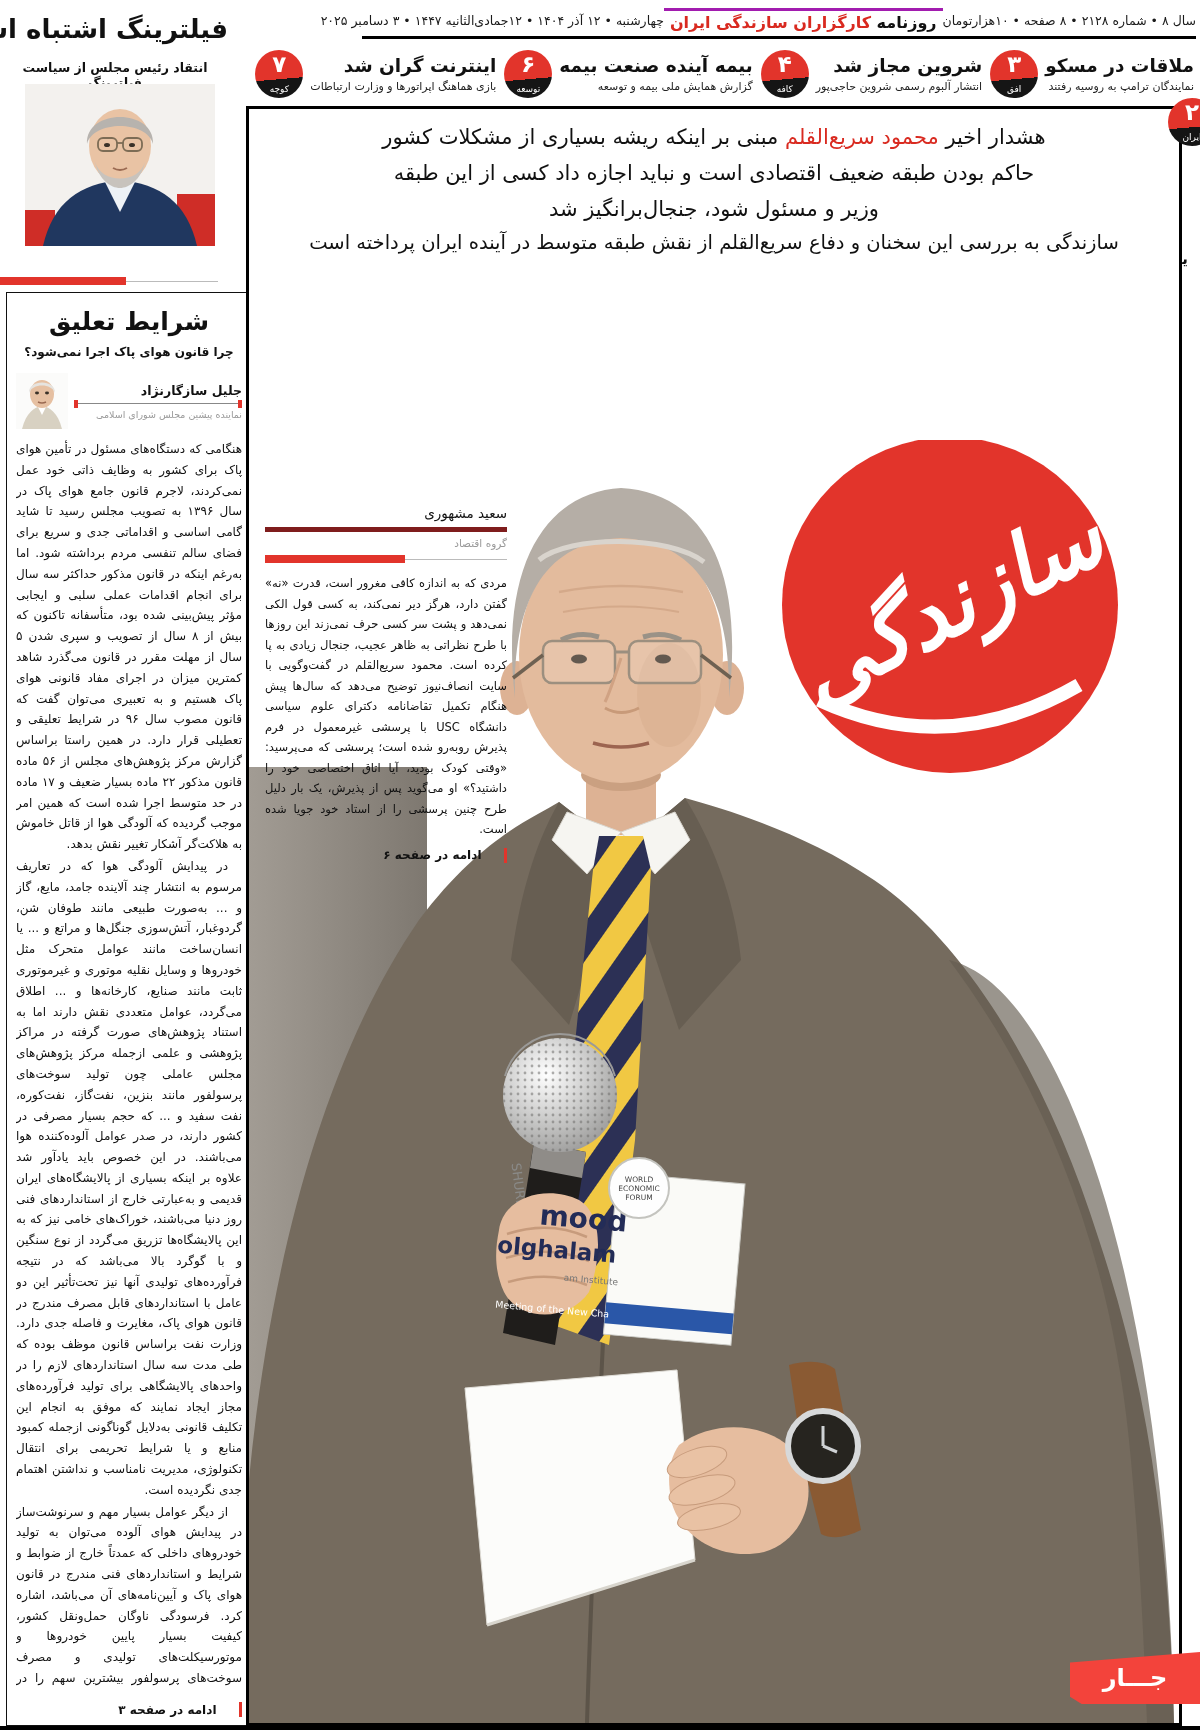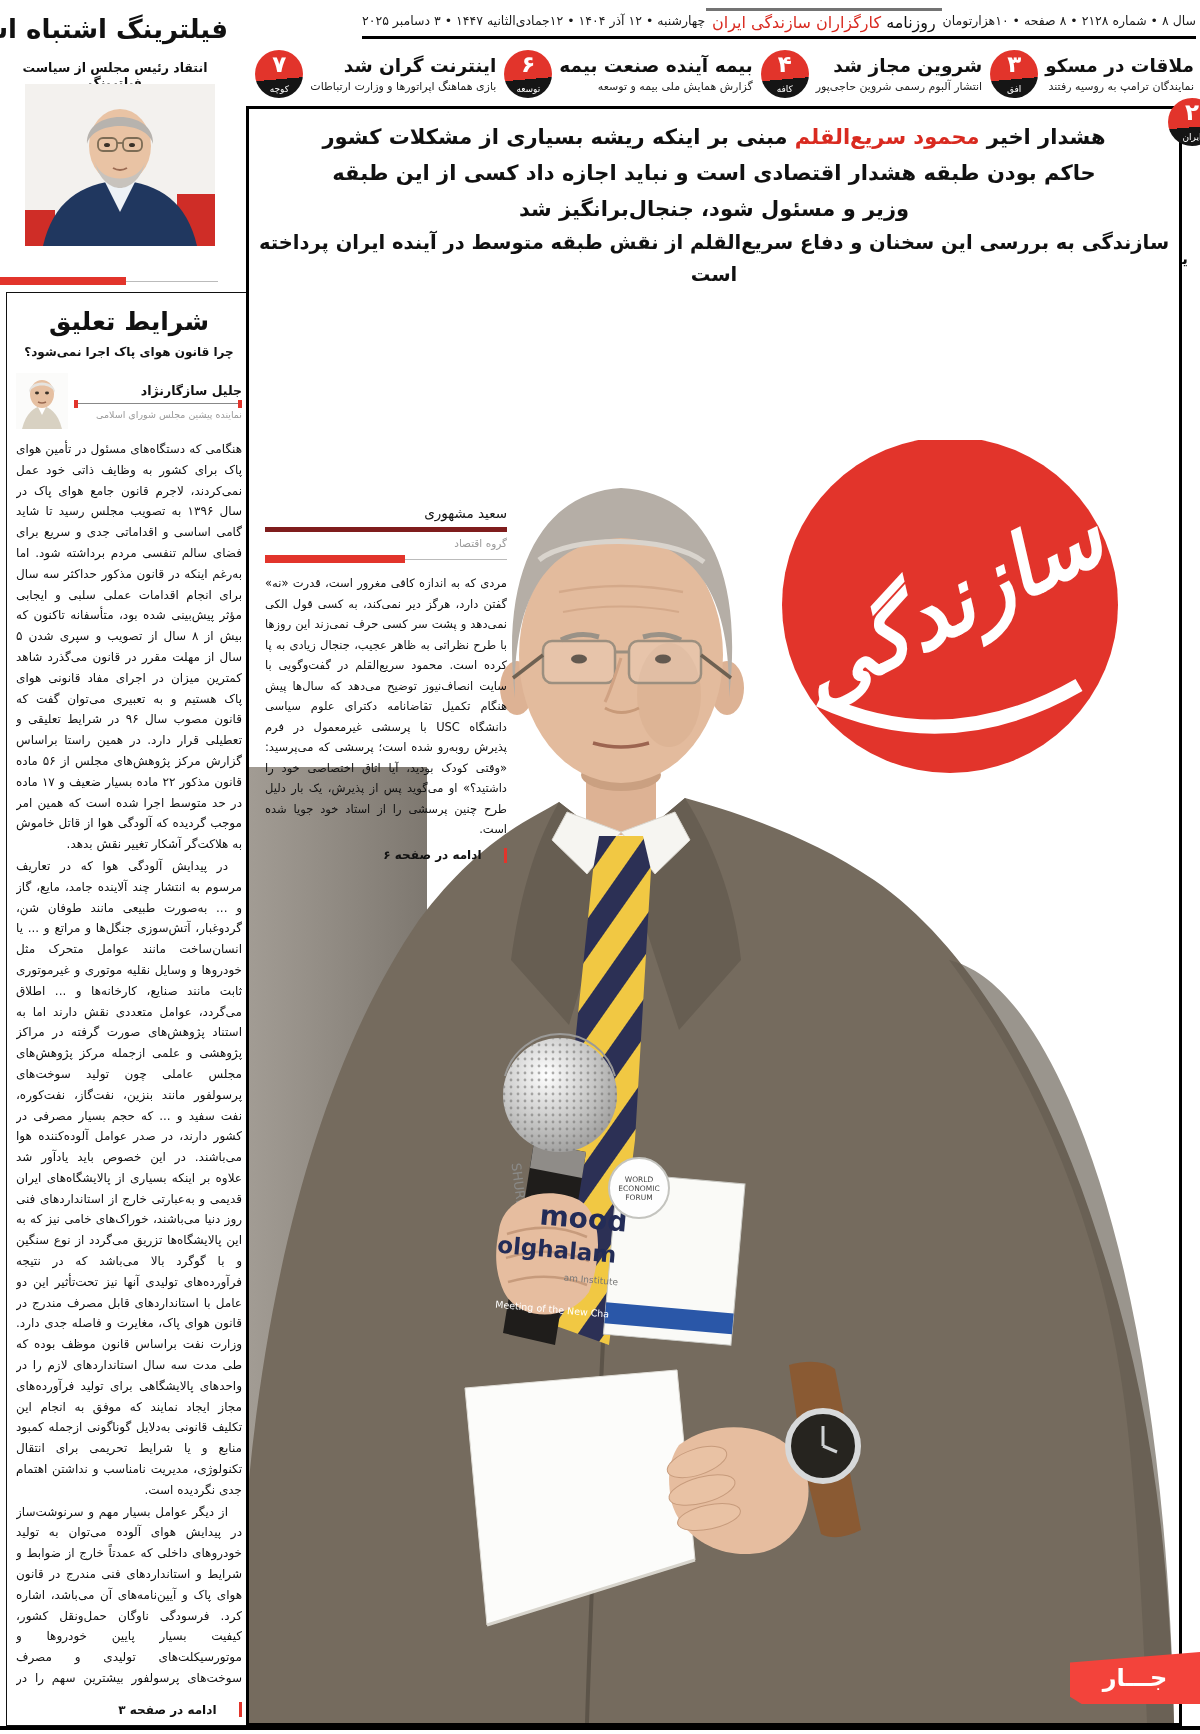--- a/index.html
+++ b/index.html
@@ -5,21 +5,21 @@
   * { margin:0; padding:0; box-sizing:border-box; }
   html,body { width:1200px; height:1734px; background:#fff; overflow:hidden;
     font-family:"DejaVu Sans", sans-serif; direction:rtl; color:#111; }
   .abs { position:absolute; }
   #page { position:relative; width:1200px; height:1734px; background:#fff; }
 
   
   #masthead { top:6px; left:362px; right:4px; height:28px; display:flex;
     justify-content:space-between; align-items:center; }
   .mast-issue { font-size:12.5px; color:#1a1a1a; white-space:nowrap; }
-  .mast-brand { font-size:16px; font-weight:normal; border-top:3px solid #737373;
+  .mast-brand { font-size:16px; font-weight:bold; border-top:3px solid #a21caf;
     padding:2px 6px 0 6px; white-space:nowrap; }
   .mast-brand .red { color:#d92a20; }
   .mast-date { font-size:12.5px; color:#1a1a1a; white-space:nowrap; }
   #mast-rule { top:36px; left:362px; right:4px; height:2.5px; background:#000; }
 
   
   #teasers { top:44px; left:366px; right:2px; height:60px; display:flex; }
   .teaser { flex:1; display:flex; align-items:center; gap:7px; padding:0 4px; }
   .tz-text { text-align:right; }
   .tz-title { font-size:18.5px; font-weight:bold; letter-spacing:-0.4px; white-space:nowrap; }
@@ -55,21 +55,21 @@
     text-align:justify; }
   .note-body p + p { text-indent:14px; margin-top:1px; }
   .cont-row { display:flex; align-items:center; gap:22px; font-size:12px; font-weight:bold; margin-top:8px; }
   .cont-bar { width:3.5px; height:15px; background:#e2342b; }
 
   
   #main-box { left:246px; top:106px; width:936px; height:1620px; border:3px solid #000;
     overflow:hidden; background:#fff; }
   #headline { margin-top:16px; text-align:center; font-size:148px; line-height:172px;
     font-weight:bold; letter-spacing:-3px; white-space:nowrap; position:relative; z-index:2; }
-  #deck { margin-top:10px; text-align:center; font-weight:bold; position:relative; z-index:2; }
+  #deck { margin-top:10px; text-align:center; font-weight:normal; position:relative; z-index:2; }
   .deck-line { font-size:21px; line-height:36px; }
   .deck-line .red { color:#d92a20; }
   .deck-line4 { font-size:19.5px; line-height:32px; }
   #article-col { position:absolute; left:16px; top:396px; width:242px; z-index:2; }
   .art-author { font-size:13.5px; font-weight:normal; text-align:right; padding-bottom:6px;
     border-bottom:5px solid #7f1d1d; }
   .art-group { font-size:10.5px; color:#999; text-align:right; padding:5px 0 6px; }
   .art-rule { display:flex; direction:ltr; align-items:center; }
   .art-redbar { width:58%; height:8px; background:#e2342b; }
   .art-grayline { flex:1; height:1px; background:#bbb; }
@@ -197,21 +197,21 @@
       <div class="cont-bar"></div>
       <span>ادامه در صفحه ۳</span>
     </div>
   </div>
 
   <div id="main-box" class="abs">
     <div id="deck">
       <div class="deck-line">
         <span>هشدار اخیر </span><span class="red">محمود سریع‌القلم</span><span> مبنی بر اینکه ریشه بسیاری از مشکلات کشور</span>
       </div>
-      <div class="deck-line">حاکم بودن طبقه هشدار اقتصادی است و نباید اجازه داد کسی از این طبقه</div>
+      <div class="deck-line">حاکم بودن طبقه ضعیف اقتصادی است و نباید اجازه داد کسی از این طبقه</div>
       <div class="deck-line">وزیر و مسئول شود، جنجال‌برانگیز شد</div>
       <div class="deck-line deck-line4">سازندگی به بررسی این سخنان و دفاع سریع‌القلم از نقش طبقه متوسط در آینده ایران پرداخته است</div>
     </div>
 
     <div id="article-col">
       <div class="art-author">سعید مشهوری</div>
       <div class="art-group">گروه اقتصاد</div>
       <div class="art-rule">
         <div class="art-redbar"></div>
         <div class="art-grayline"></div>

